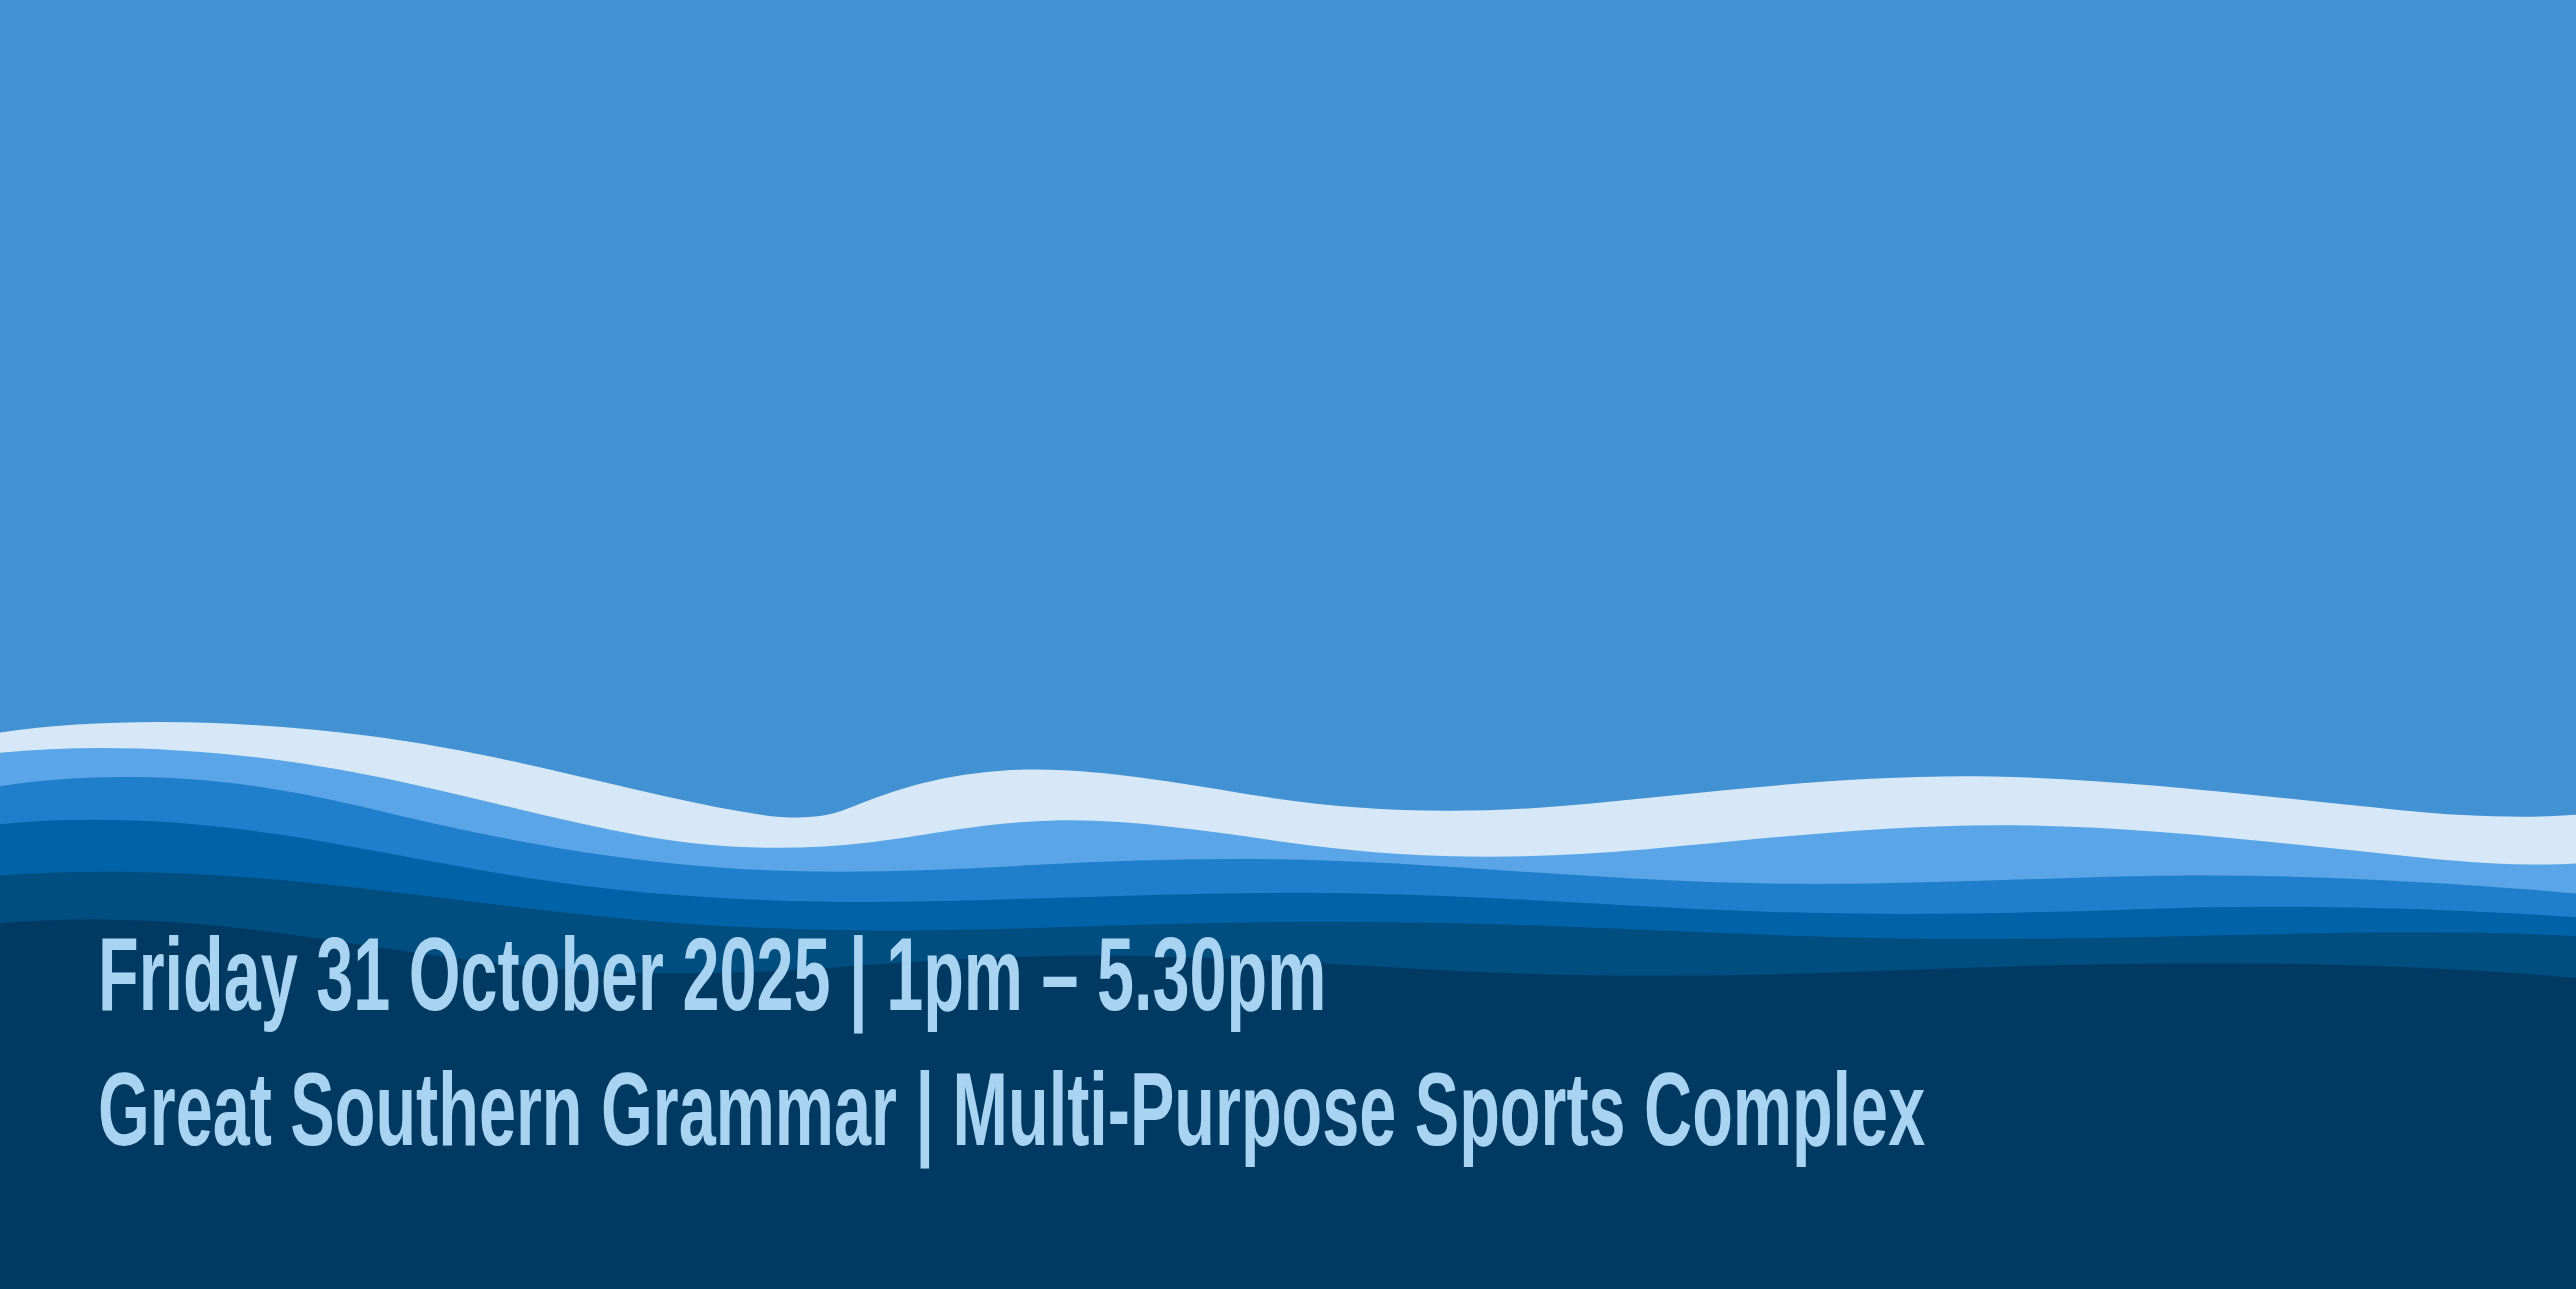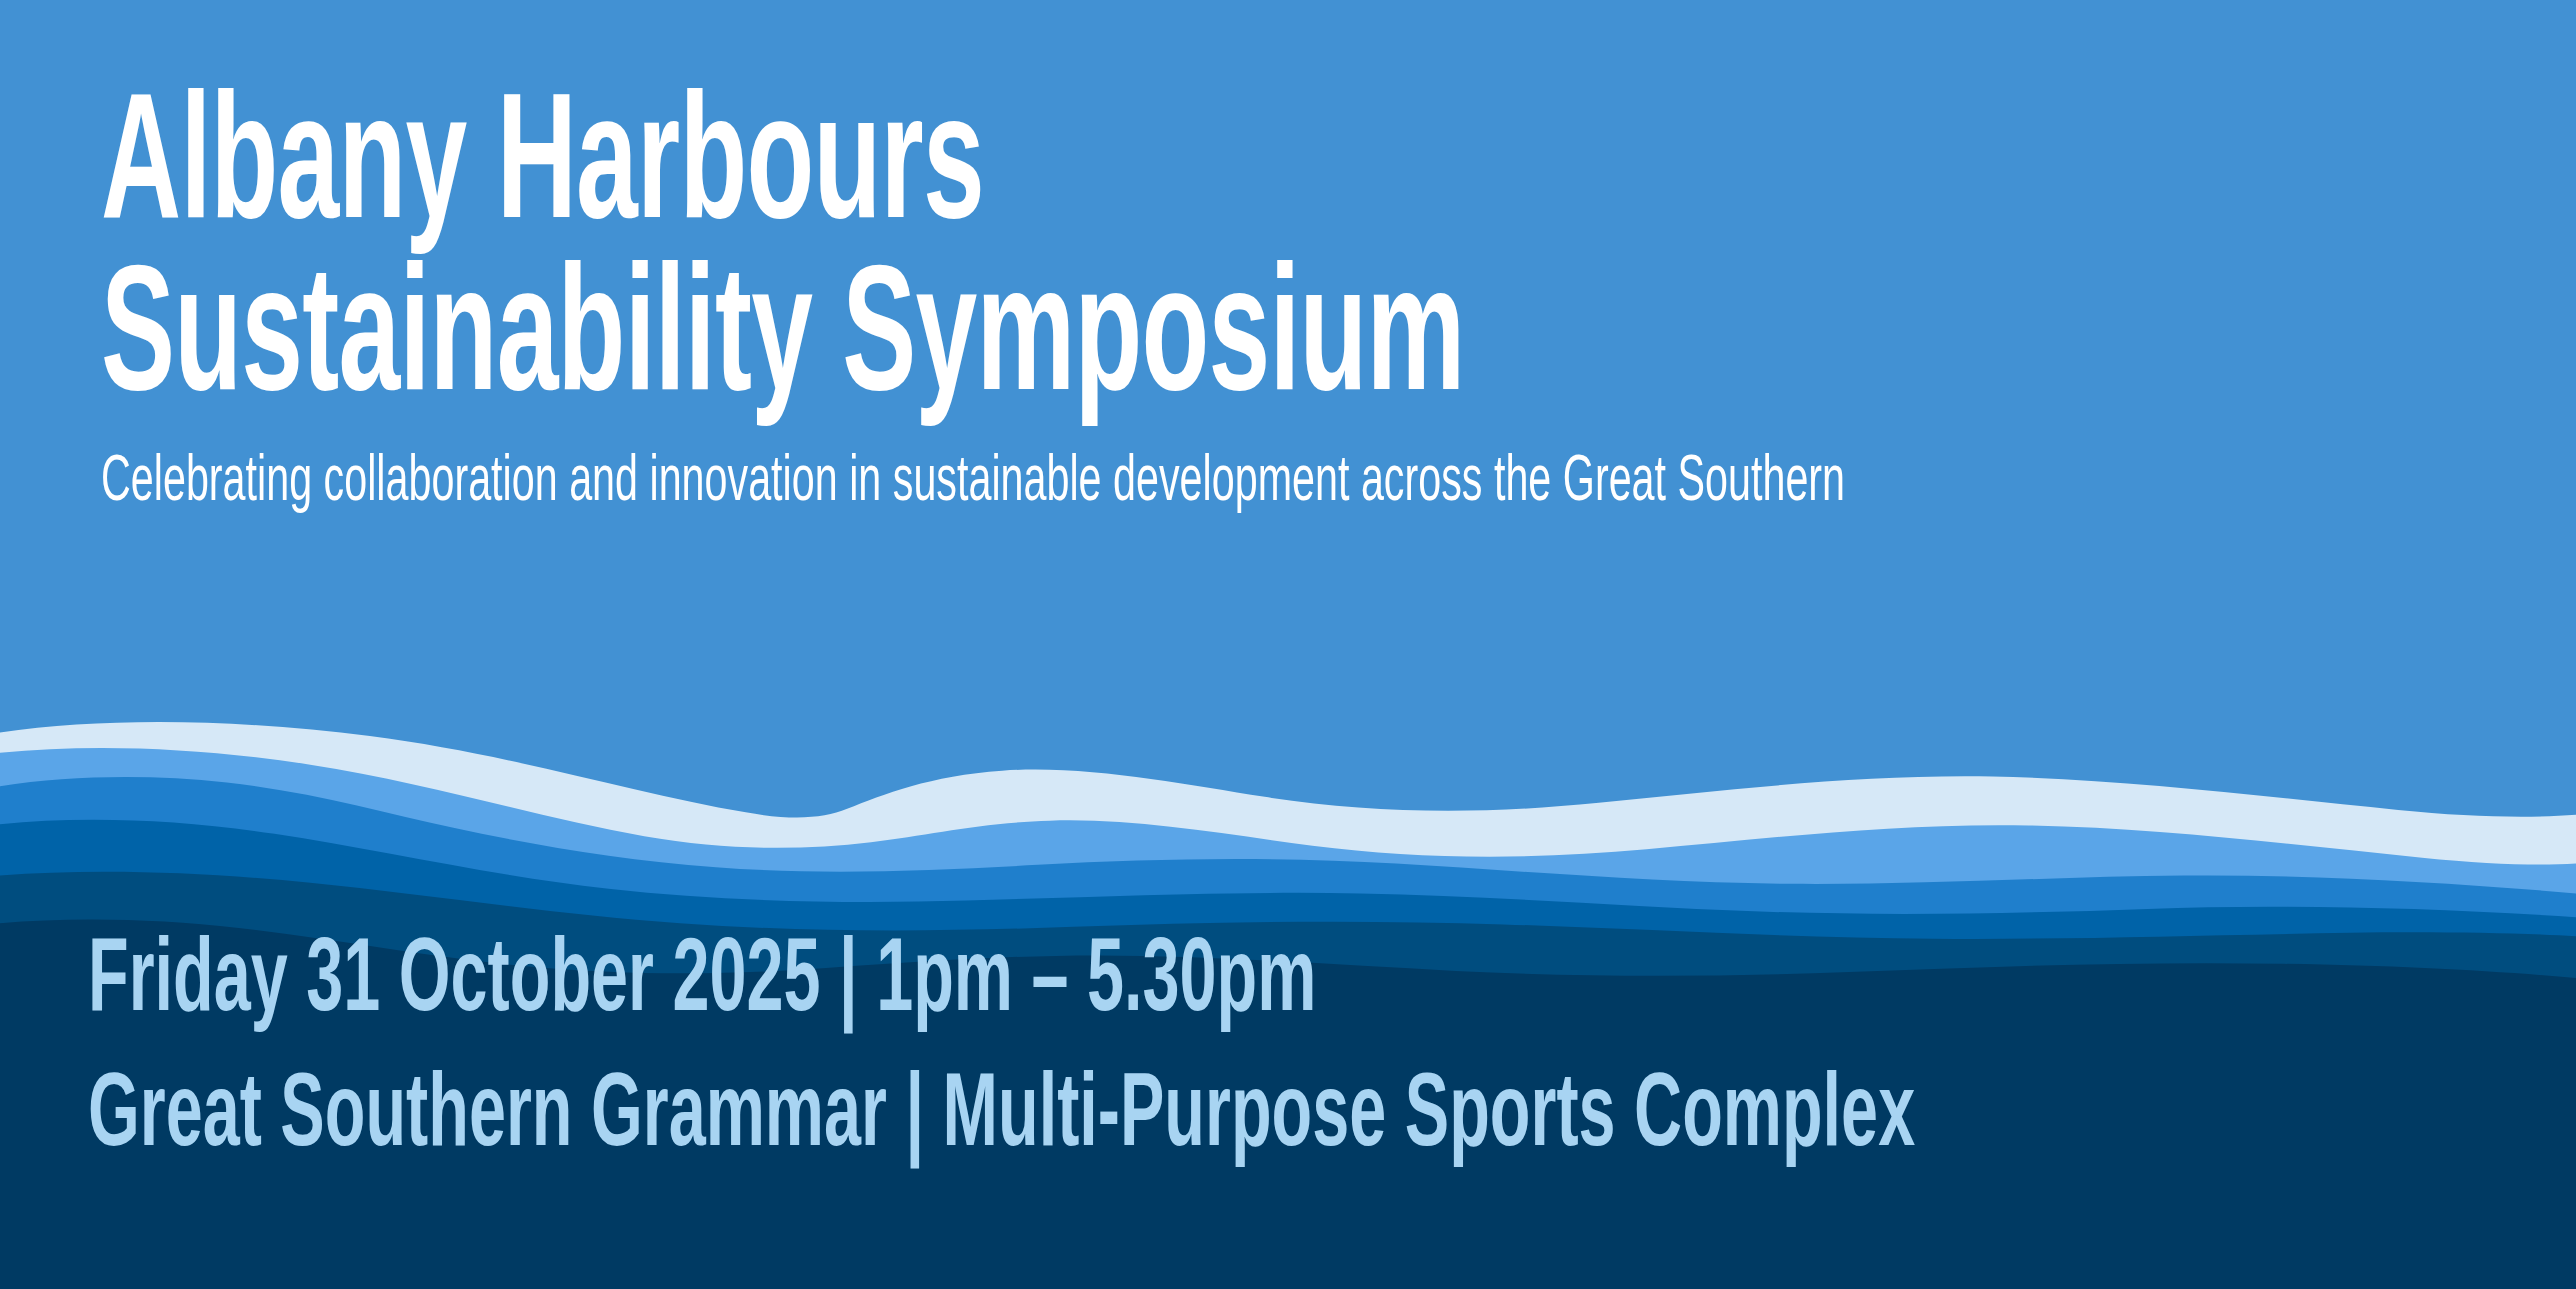--- a/index.html
+++ b/index.html
@@ -83,21 +83,21 @@
     transform: scaleX(0.645);
     transform-origin: left center;
     white-space: nowrap;
     margin: 0;
     padding-top: 35px;
   }
 
   
   .bottom-text {
     position: absolute;
-    left: 88px;
+    left: 98px;
     top: 922px;
     z-index: 5;
     width: 2446px;
   }
 
   .detail-line {
     color: #a8d4f2;
     font-weight: 700;
     font-size: 104px;
     line-height: 1.0;
@@ -183,25 +183,20 @@
          C560,424 700,452 860,468
          C1020,484 1180,486 1340,476
          C1500,466 1660,452 1840,452
          C2040,452 2240,468 2440,478
          C2660,489 2880,488 3100,480
          C3340,471 3580,462 3820,466
          C4020,469 4180,478 4318,490
          L4318,500 L0,500 Z"></path>
   </svg>
 
-  <div class="top-text">
-    <h1 class="title-line line1">Albany Harbours</h1>
-    <h1 class="title-line line2">Sustainability Symposium</h1>
-    <p class="subtitle">Celebrating collaboration and innovation in sustainable development across the Great Southern</p>
-  </div>
 
   <div class="bottom-text">
     <p class="detail-line line1">Friday 31 October 2025 | 1pm – 5.30pm</p>
     <p class="detail-line line2">Great Southern Grammar | Multi-Purpose Sports Complex</p>
   </div>
 
 </div>
 
 
 </body></html>

